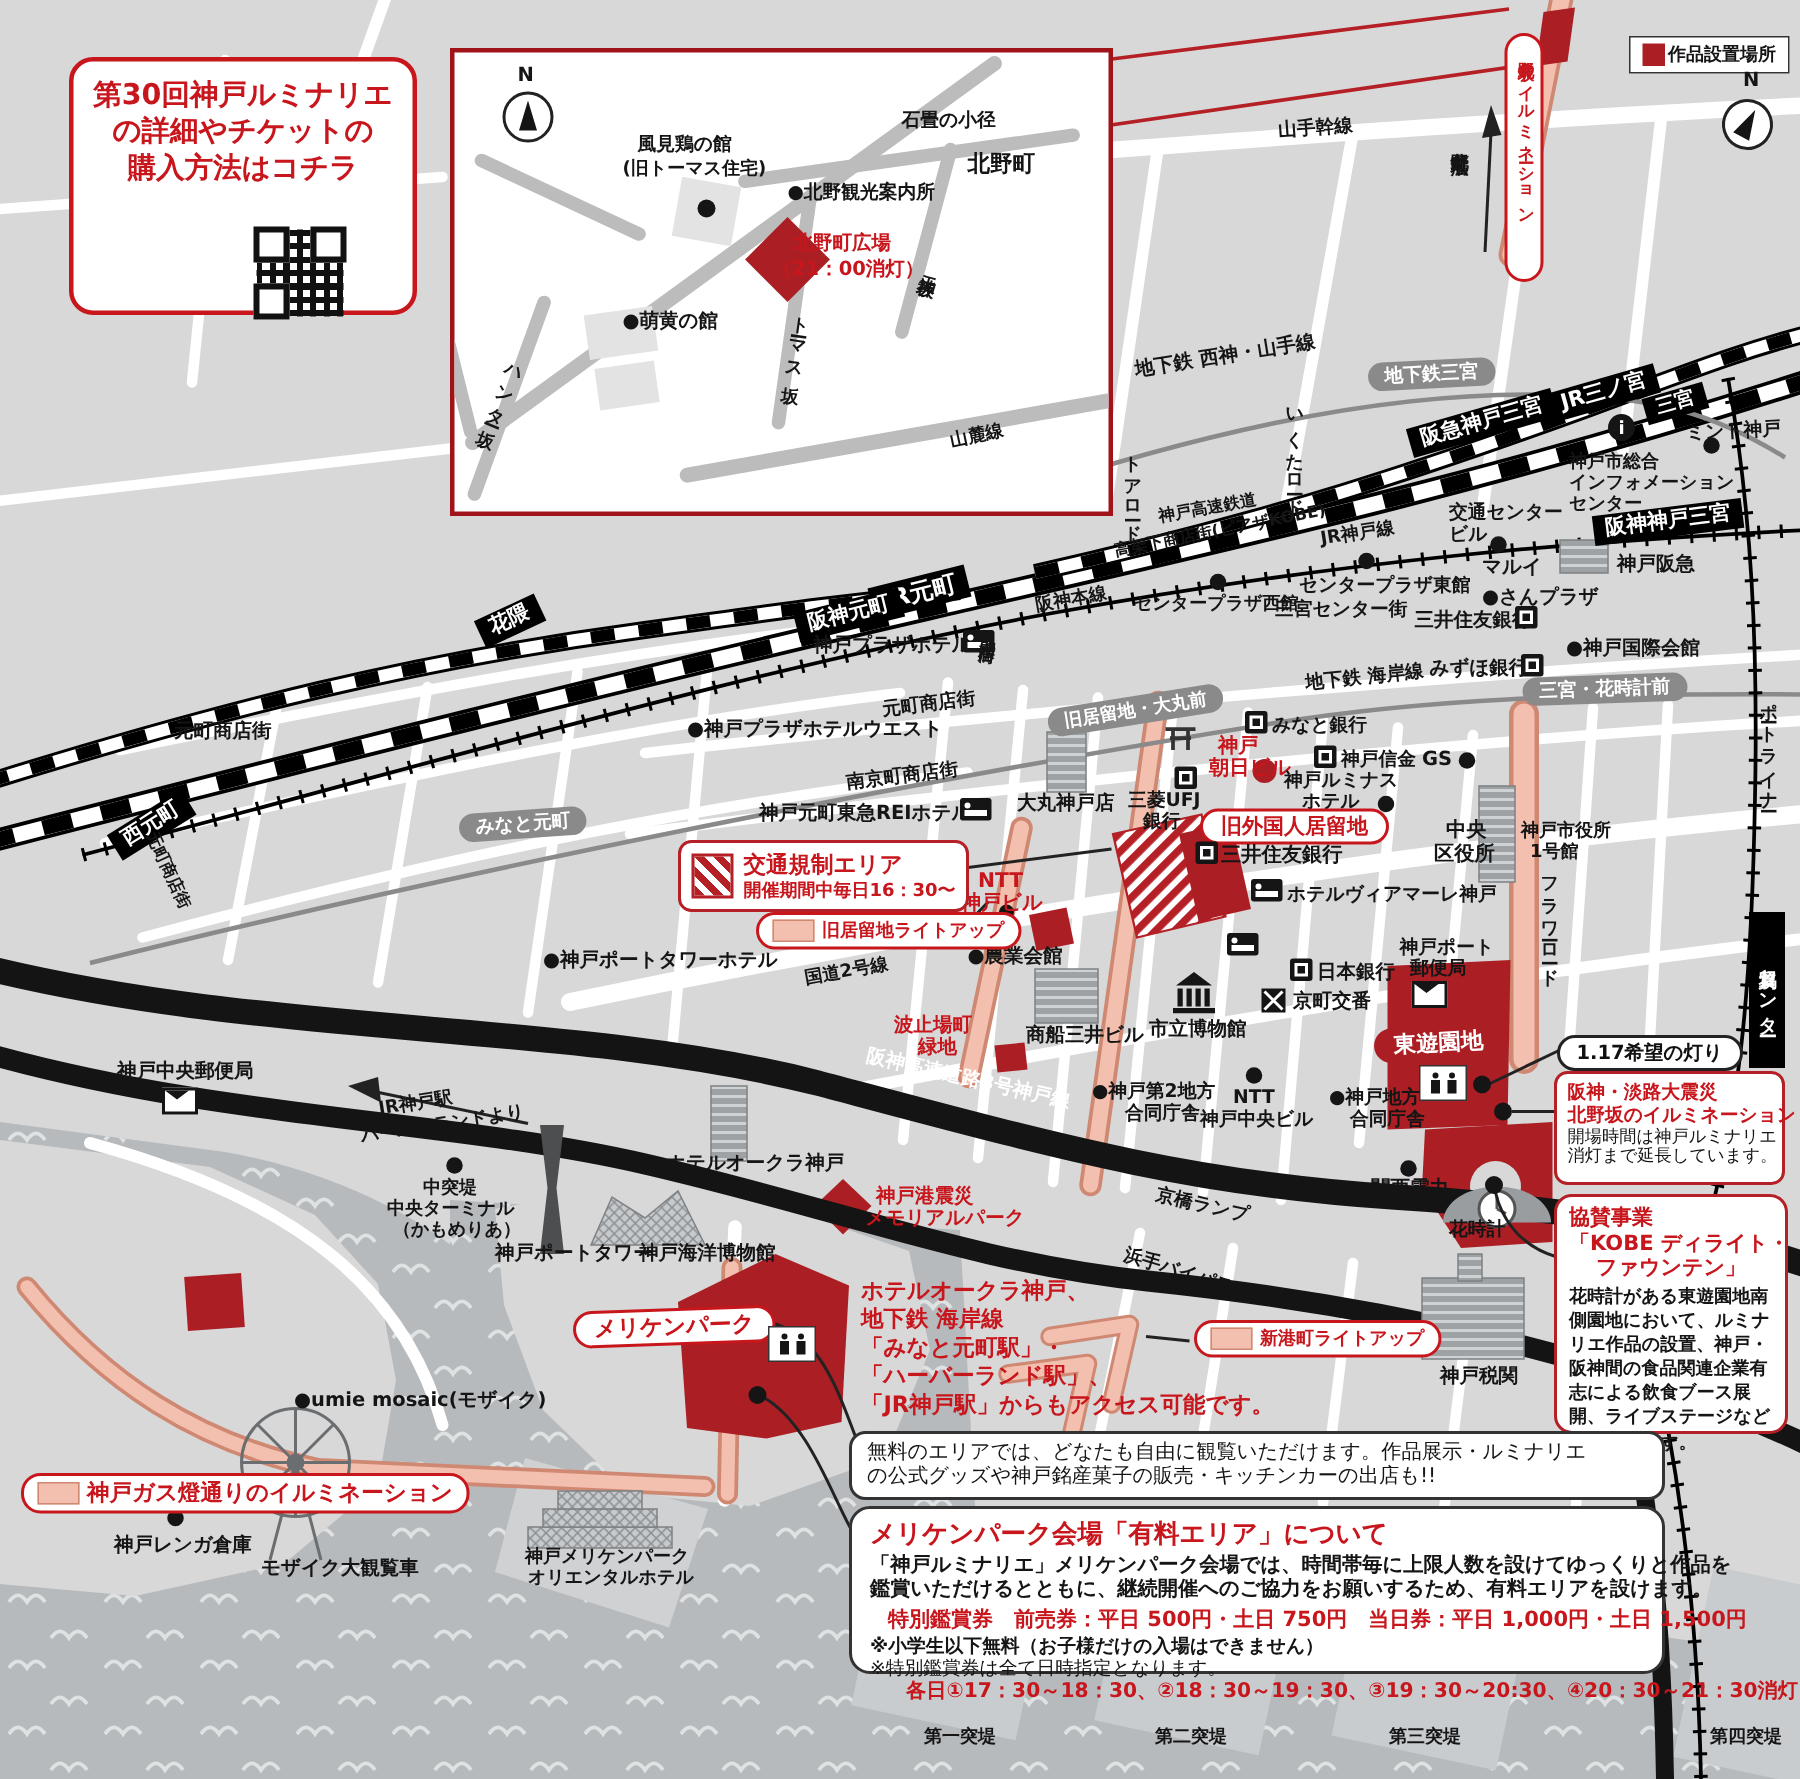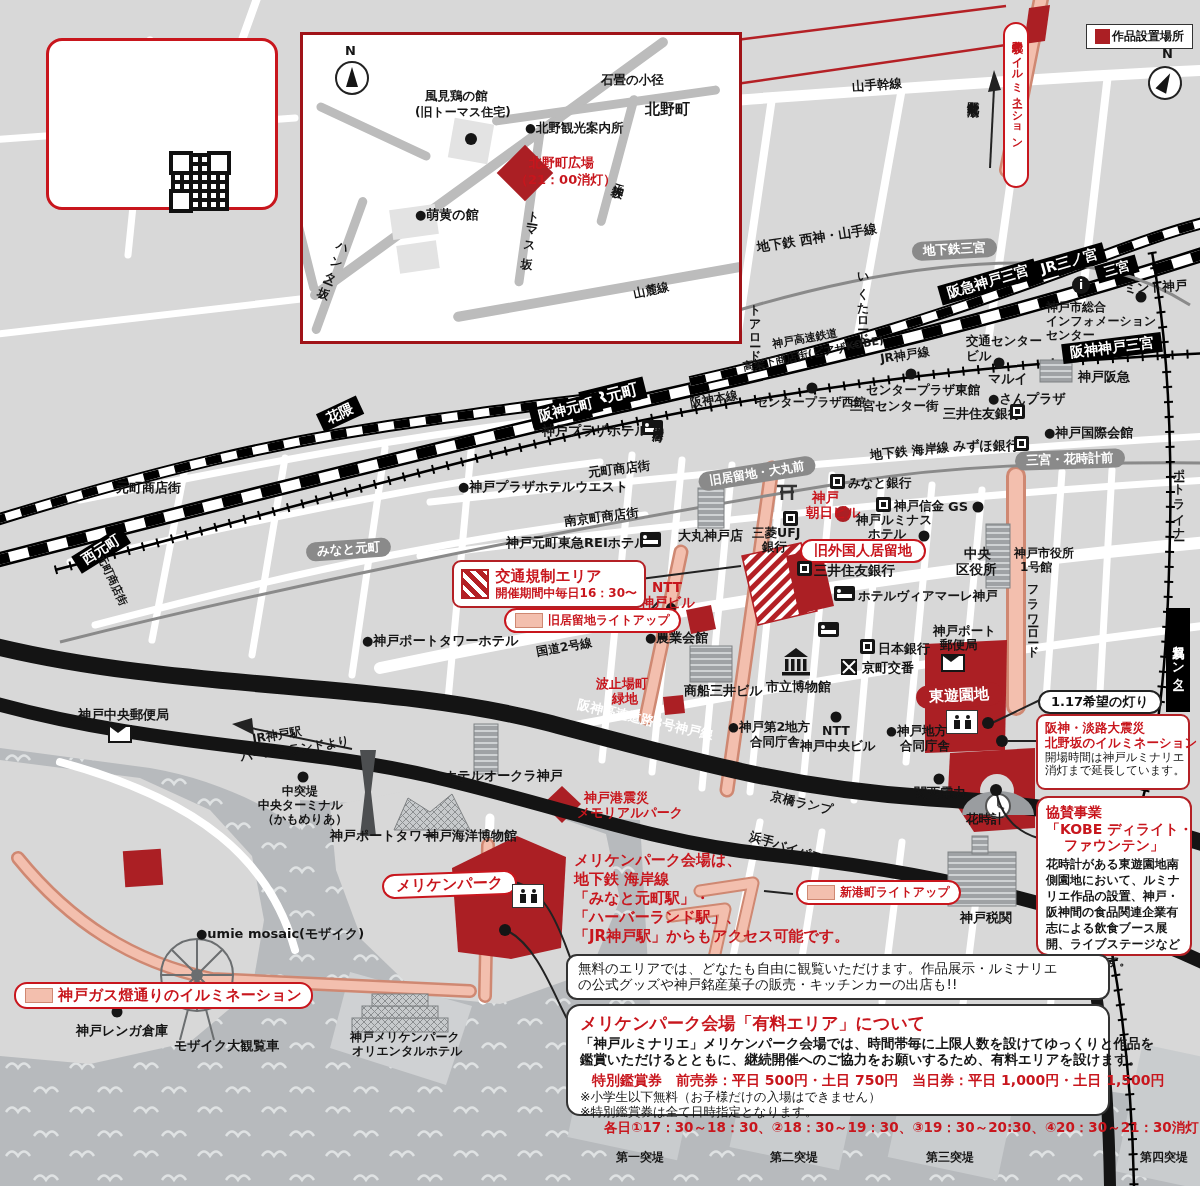--- a/index.html
+++ b/index.html
@@ -294,20 +294,25 @@
         <circle cx="303" cy="777" r="5.5"></circle>
     <circle cx="939" cy="779" r="5.5"></circle>
         <circle cx="671" cy="608" r="5"></circle>
         <circle cx="836" cy="717" r="5.5"></circle>
     <circle cx="117" cy="1012" r="5.5"></circle>
         <circle cx="978" cy="507" r="5.5"></circle>
   </g>
 </svg>
 
 <div id="ticket">
+  <div style="margin-top:10px">
+    <span class="tl">第30回神戸ルミナリエ</span>
+    <span class="tl">の詳細やチケットの</span>
+    <span class="tl">購入方法はコチラ</span>
+  </div>
   <div id="qr">
     <div class="qrc" style="left:-2px;top:-2px"></div>
     <div class="qrc" style="right:-2px;top:-2px"></div>
     <div class="qrc" style="left:-2px;bottom:-2px"></div>
   </div>
 </div>
 
 <div class="lb" style="left:1086px;top:24px;background:#fff;border:1.5px solid #333;padding:4px 8px;display:flex;align-items:center;gap:2px">
   <span style="display:inline-block;width:15px;height:15px;background:#ab1f24"></span>
   <span class="f12">作品設置場所</span>
@@ -508,37 +513,37 @@
 <span class="lb f12" style="left:258px;top:798px">中央ターミナル</span>
 <span class="lb f12" style="left:262px;top:812px">（かもめりあ）</span>
 <span class="ropill" style="left:382px;top:872px;font-size:15px;transform:rotate(-2deg)">メリケンパーク</span>
 <div class="toilet" style="left:512px;top:884px">
       <span class="person"></span>
       <span class="person"></span>
     </div>
 <span class="lb red" style="left:584px;top:790px">神戸港震災</span>
 <span class="lb red" style="left:577px;top:805px">メモリアルパーク</span>
 
-<span class="lb red f15" style="left:574px;top:852px">メリケンパーク会場は、</span>
+<span class="lb red f15" style="left:574px;top:852px">ホテルオークラ神戸、</span>
 <span class="lb red f15" style="left:574px;top:871px">地下鉄 海岸線</span>
 <span class="lb red f15" style="left:574px;top:890px">「みなと元町駅」・</span>
 <span class="lb red f15" style="left:574px;top:909px">「ハーバーランド駅」、</span>
 <span class="lb red f15" style="left:574px;top:928px">「JR神戸駅」からもアクセス可能です。</span>
 
 <div class="box-blk" style="left:566px;top:954px;width:544px;height:46px;padding:5px 10px;box-sizing:border-box">
   <span class="lb f135" style="position:static;display:block;font-weight:400">無料のエリアでは、どなたも自由に観覧いただけます。作品展示・ルミナリエ</span>
   <span class="lb f135" style="position:static;display:block;font-weight:400">の公式グッズや神戸銘産菓子の販売・キッチンカーの出店も!!</span>
 </div>
 
 <div class="box-blk" style="left:566px;top:1004px;width:544px;height:112px;padding:7px 12px;box-sizing:border-box;border-radius:14px">
   <span class="lb red" style="position:static;display:block;font-size:17px">メリケンパーク会場「有料エリア」について</span>
   <span class="lb f135" style="position:static;display:block;margin-top:3px">「神戸ルミナリエ」メリケンパーク会場では、時間帯毎に上限人数を設けてゆっくりと作品を</span>
   <span class="lb f135" style="position:static;display:block">鑑賞いただけるとともに、継続開催へのご協力をお願いするため、有料エリアを設けます。</span>
   <span class="lb red f14" style="position:static;display:block;margin:4px 0 2px 12px">特別鑑賞券　前売券：平日 500円・土日 750円　当日券：平日 1,000円・土日 1,500円</span>
-  <span class="lb f125" style="position:static;display:block;font-weight:400">※小学生以下無料（お子様だけの入場はできません）</span>
+  <span class="lb f125" style="position:static;display:block;font-weight:700">※小学生以下無料（お子様だけの入場はできません）</span>
   <span class="lb f125" style="position:static;display:block;font-weight:400">※特別鑑賞券は全て日時指定となります。</span>
   <span class="lb red f135" style="position:static;display:block;margin-left:24px">各日①17：30～18：30、②18：30～19：30、③19：30～20:30、④20：30～21：30消灯</span>
 </div>
 
 <span class="lb" style="left:196px;top:926px">●umie mosaic(モザイク)</span>
 <div class="swpill" style="left:14px;top:982px;font-size:15px">
   <span class="sw"></span>
   <span>神戸ガス燈通りのイルミネーション</span>
 </div>
 <span class="lb" style="left:76px;top:1023px">神戸レンガ倉庫</span>

